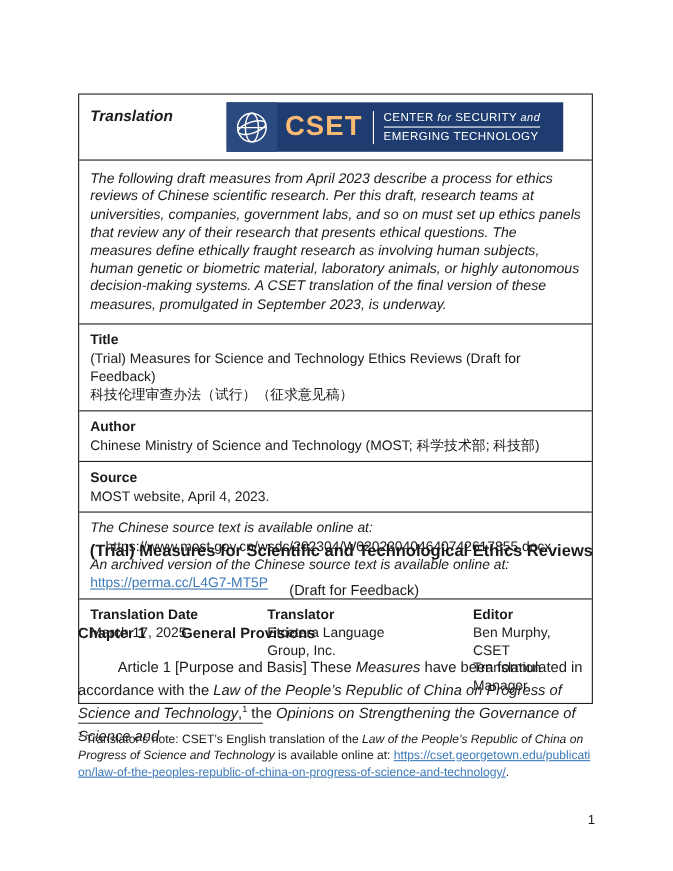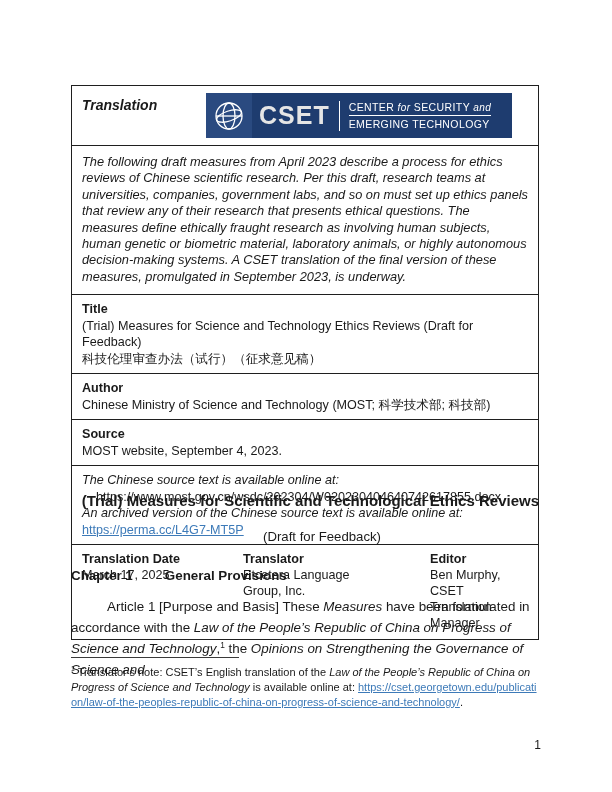--- a/index.html
+++ b/index.html
@@ -21,21 +21,21 @@
   }
   .row { border-bottom:1px solid #1f1f1f; padding:6px 10px;gap:41px; }
   .row:last-child { border-bottom:none; }
 
   .row-header { display:flex; justify-content:space-between; align-items:flex-start; padding:7px 26px 7px 10px; }
   .translation-label { font-size:14px; font-weight:bold; font-style:italic; padding-top:4px; }
 
   
   .logo { width:306px; height:45px; background:#1e3c6f; display:flex; align-items:center; flex-shrink:0; }
   .logo-globe-box { width:46px; height:45px; background:#2a4a80; display:flex; align-items:center; justify-content:center; flex-shrink:0; }
-  .logo-acronym { color:#e5e5e5; font-weight:bold; font-size:25px; letter-spacing:1px; padding:0 9px 0 7px; }
+  .logo-acronym { color:#fdba74; font-weight:bold; font-size:25px; letter-spacing:1px; padding:0 9px 0 7px; }
   .logo-divider { width:1px; height:30px; background:#ffffff; margin-right:9px; }
   .logo-text { color:#ffffff; font-size:10.5px; letter-spacing:0.4px; line-height:13px; }
   .logo-text .small-italic { font-style:italic; text-transform:lowercase; font-size:10px; }
   .logo-text-rule { height:1px; background:#ffffff; margin:1px 0 2px 0; }
 
   
   .row-intro { font-style:italic; font-size:12.8px; line-height:16.4px; padding:8px 10px 9px 10px; }
   .meta-label { font-weight:bold; font-size:12.6px; line-height:16px; }
   .meta-value { font-size:12.6px; line-height:16px; }
   .row-title .meta-value, .row-author .meta-value, .row-source .meta-value { margin-top:1px; }
@@ -108,21 +108,21 @@
       <div class="meta-value">科技伦理审查办法（试行）（征求意见稿）</div>
     </div>
 
     <div class="row row-author">
       <div class="meta-label">Author</div>
       <div class="meta-value">Chinese Ministry of Science and Technology (MOST; 科学技术部; 科技部)</div>
     </div>
 
     <div class="row row-source">
       <div class="meta-label">Source</div>
-      <div class="meta-value">MOST website, September 4, 2023.</div>
+      <div class="meta-value">MOST website, April 4, 2023.</div>
     </div>
 
     <div class="row row-sourcetext">
       <div class="sourcetext-italic">The Chinese source text is available online at:</div>
       <div class="sourcetext-url">https://www.most.gov.cn/wsdc/202304/W020230404640742617855.docx</div>
       <div class="sourcetext-italic"><span>An archived version of the Chinese source text is available online at: </span><a class="doc-link" href="#">https://perma.cc/L4G7-MT5P</a></div>
     </div>
 
     <div class="row row-footer">
       <div class="footer-col1">

